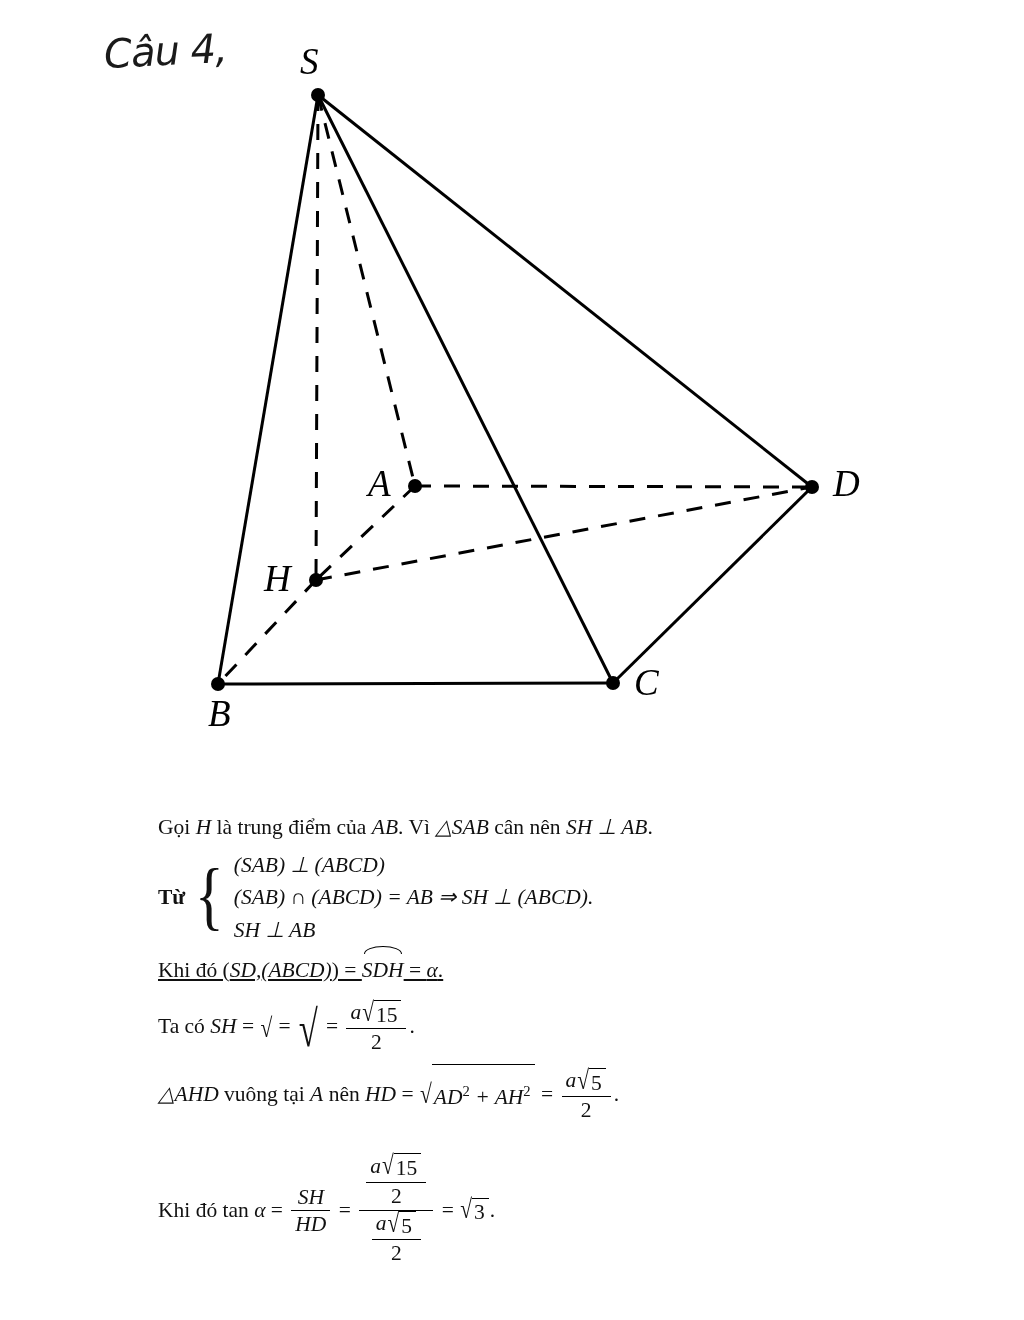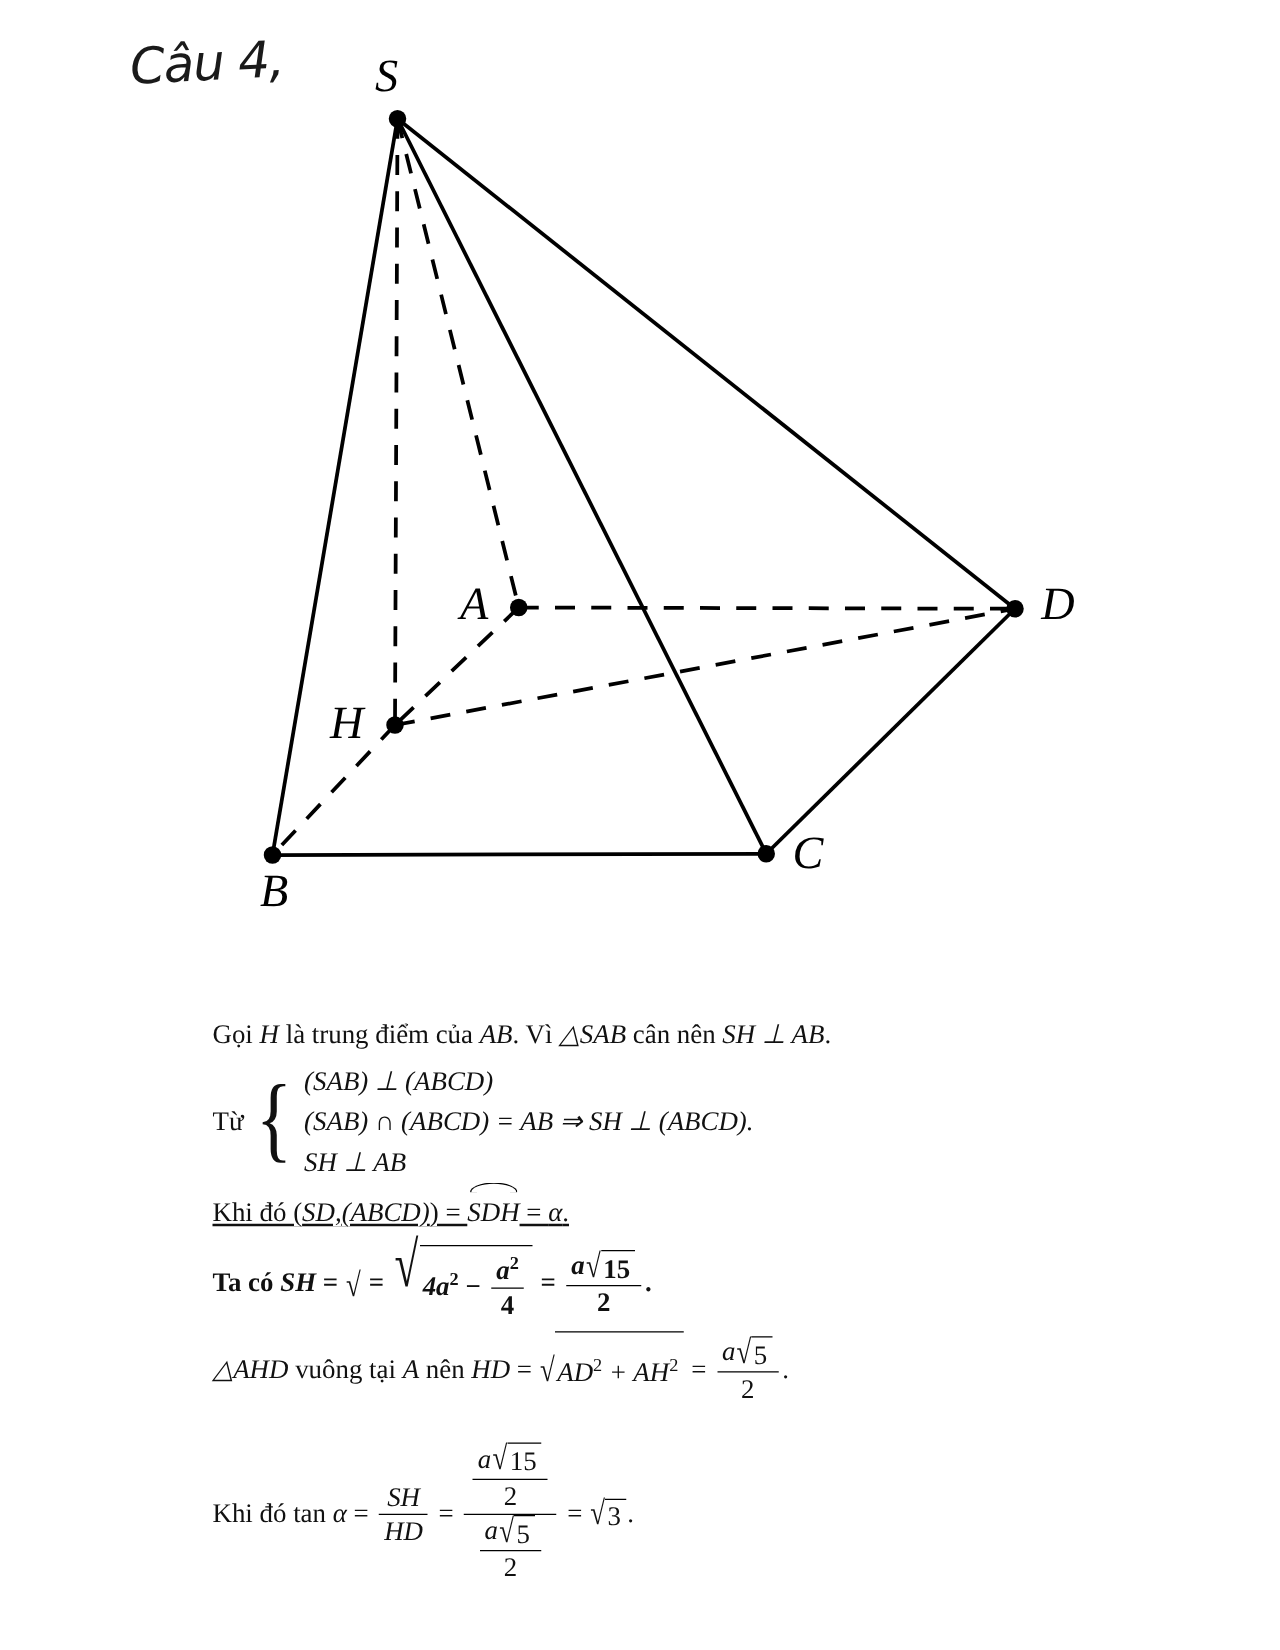--- a/index.html
+++ b/index.html
@@ -43,41 +43,42 @@
     position: absolute;
     font-family: "Liberation Serif", serif;
     font-style: italic;
     font-size: 37px;
     color: #000;
   }
 
   
   .solution {
     position: absolute;
-    left: 170px;
+    left: 158px;
     top: 812px;
     width: 760px;
     font-size: 21.5px;
     line-height: 1.42;
     color: #111;
   }
   .line {
     margin: 0 0 4px 0;
     white-space: nowrap;
   }
   i.m { font-style: italic; }
 
   
   .sysrow {
     display: flex;
     align-items: center;
     margin: 6px 0 6px 0;
   }
   .sysrow .lead {
     margin-right: 6px;
+    font-weight: bold;
   }
   .brace {
     font-size: 76px;
     line-height: 0.75;
     font-family: "Liberation Serif", serif;
     margin-right: 6px;
     transform: translateY(-2px) scaleX(0.8);
   }
   .syslines {
     display: flex;
@@ -200,29 +201,25 @@
       <div><i class="m">(SAB) ∩ (ABCD) = AB ⇒ SH ⊥ (ABCD).</i></div>
       <div><i class="m">SH ⊥ AB</i></div>
     </span>
   </div>
 
 
   <div class="line" style="margin-top:8px;text-decoration:underline;">
     <span>Khi đó (</span><i class="m">SD,</i><i class="m">(ABCD)</i><span>) = </span><span class="wide-hat">SDH</span><span> = </span><i class="m">α</i><span>.</span>
   </div>
 
-  <div class="line tallline" style="margin-top:10px;font-weight:bold;">
+  <div class="line tallline" style="margin-top:10px;">
     <span>Ta có </span><i class="m">SH</i><span> = </span><span class="sqrt">
         <span class="sign">√</span>
       </span><span> = </span><span class="sqrt tallsqrt">
         <span class="sign">√</span>
-        <span class="rad"><i class="m">4a</i><sup>2</sup> <span>−</span> <span class="frac">
-            <span class="num"><i class="m">a</i><sup>2</sup></span>
-            <span class="den">4</span>
-          </span></span>
       </span><span> = </span><span class="frac">
         <span class="num"><i class="m">a</i><span class="sqrt">
             <span class="sign">√</span>
             <span class="rad">15</span>
           </span></span>
         <span class="den">2</span>
       </span><span>.</span>
   </div>
 
   <div class="line tallline">

